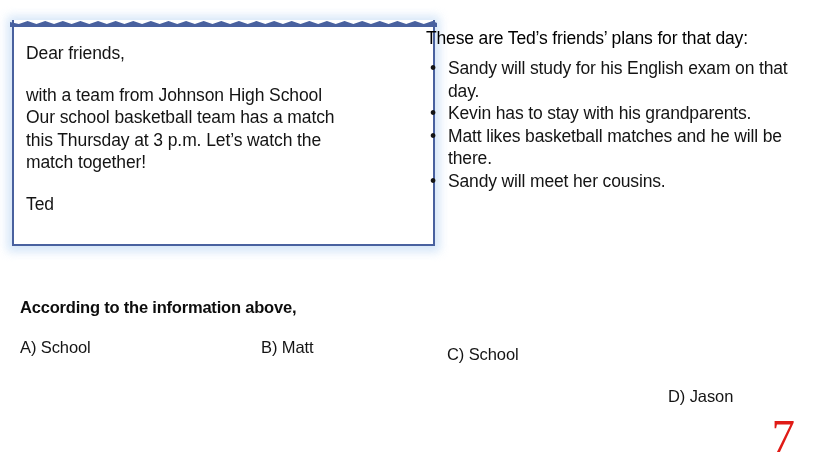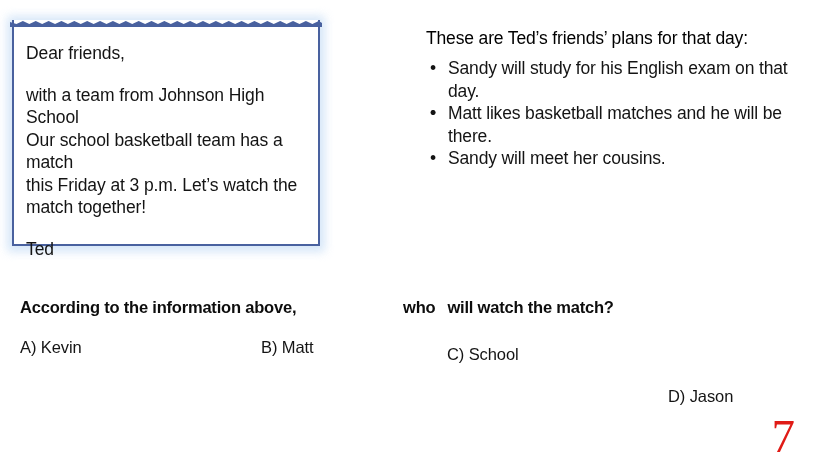--- a/index.html
+++ b/index.html
@@ -15,21 +15,21 @@
     position: relative;
     overflow: hidden;
     -webkit-font-smoothing: antialiased;
   }
 
   
   #note-card {
     position: absolute;
     left: 12px;
     top: 14px;
-    width: 308px;
+    width: 423px;
     height: 232px;
   }
   #note-card .glow {
     position: absolute;
     left: -5px;
     top: 2px;
     right: -5px;
     bottom: -6px;
     background: #cfe2f7;
     filter: blur(5px);
@@ -179,54 +179,52 @@
              L224,7 L232,10 L240,7 L248,10 L256,7 L264,10 L272,7 L280,10 L288,7
              L296,10 L304,7 L312,10 L320,7 L328,10 L336,7 L344,10 L352,7 L360,10
              L368,7 L376,10 L384,7 L388,9 L388,13 Z" fill="#49619f"></path>
   </svg>
 
   <div class="note-body">
     <div class="note-line">Dear friends,</div>
     <div class="note-gap-sm"></div>
     <div class="note-line">with a team from Johnson High School</div>
     <div class="note-line">Our school basketball team has a match</div>
-    <div class="note-line">this Friday at 3 p.m. Let’s watch the</div>
+    <div class="note-line">this Thursday at 3 p.m. Let’s watch the</div>
     <div class="note-line">match together!</div>
     <div class="note-gap-md"></div>
     <div class="note-line">Ted</div>
   </div>
 </div>
 
 <div id="plans-panel">
   <div id="plans-heading">These are Ted’s friends’ plans for that day:</div>
 
   <ul id="plans-list">
     <li>
       <span class="bullet">•</span>
       <span>Sandy will study for his English exam on that day.</span>
     </li>
     <li>
       <span class="bullet">•</span>
+      <span>Kevin has to stay with his grandparents.</span>
     </li>
     <li>
       <span class="bullet">•</span>
       <span>Matt likes basketball matches and he will be there.</span>
     </li>
     <li>
       <span class="bullet">•</span>
       <span>Sandy will meet her cousins.</span>
     </li>
   </ul>
 </div>
 
 <div id="question-row">
   <div id="question-part-1">According to the information above,</div>
-  <div id="question-part-2">
-    <span class="who">who</span><span>will watch the match?</span>
-  </div>
 </div>
 
-<div class="option" id="option-a">A) Kevin</div>
+<div class="option" id="option-a">A) School</div>
 <div class="option" id="option-b">B) Matt</div>
 <div class="option" id="option-c">C) School</div>
 <div class="option" id="option-d">D) Jason</div>
 
 <div id="page-number">7</div>
 
 </body></html>

